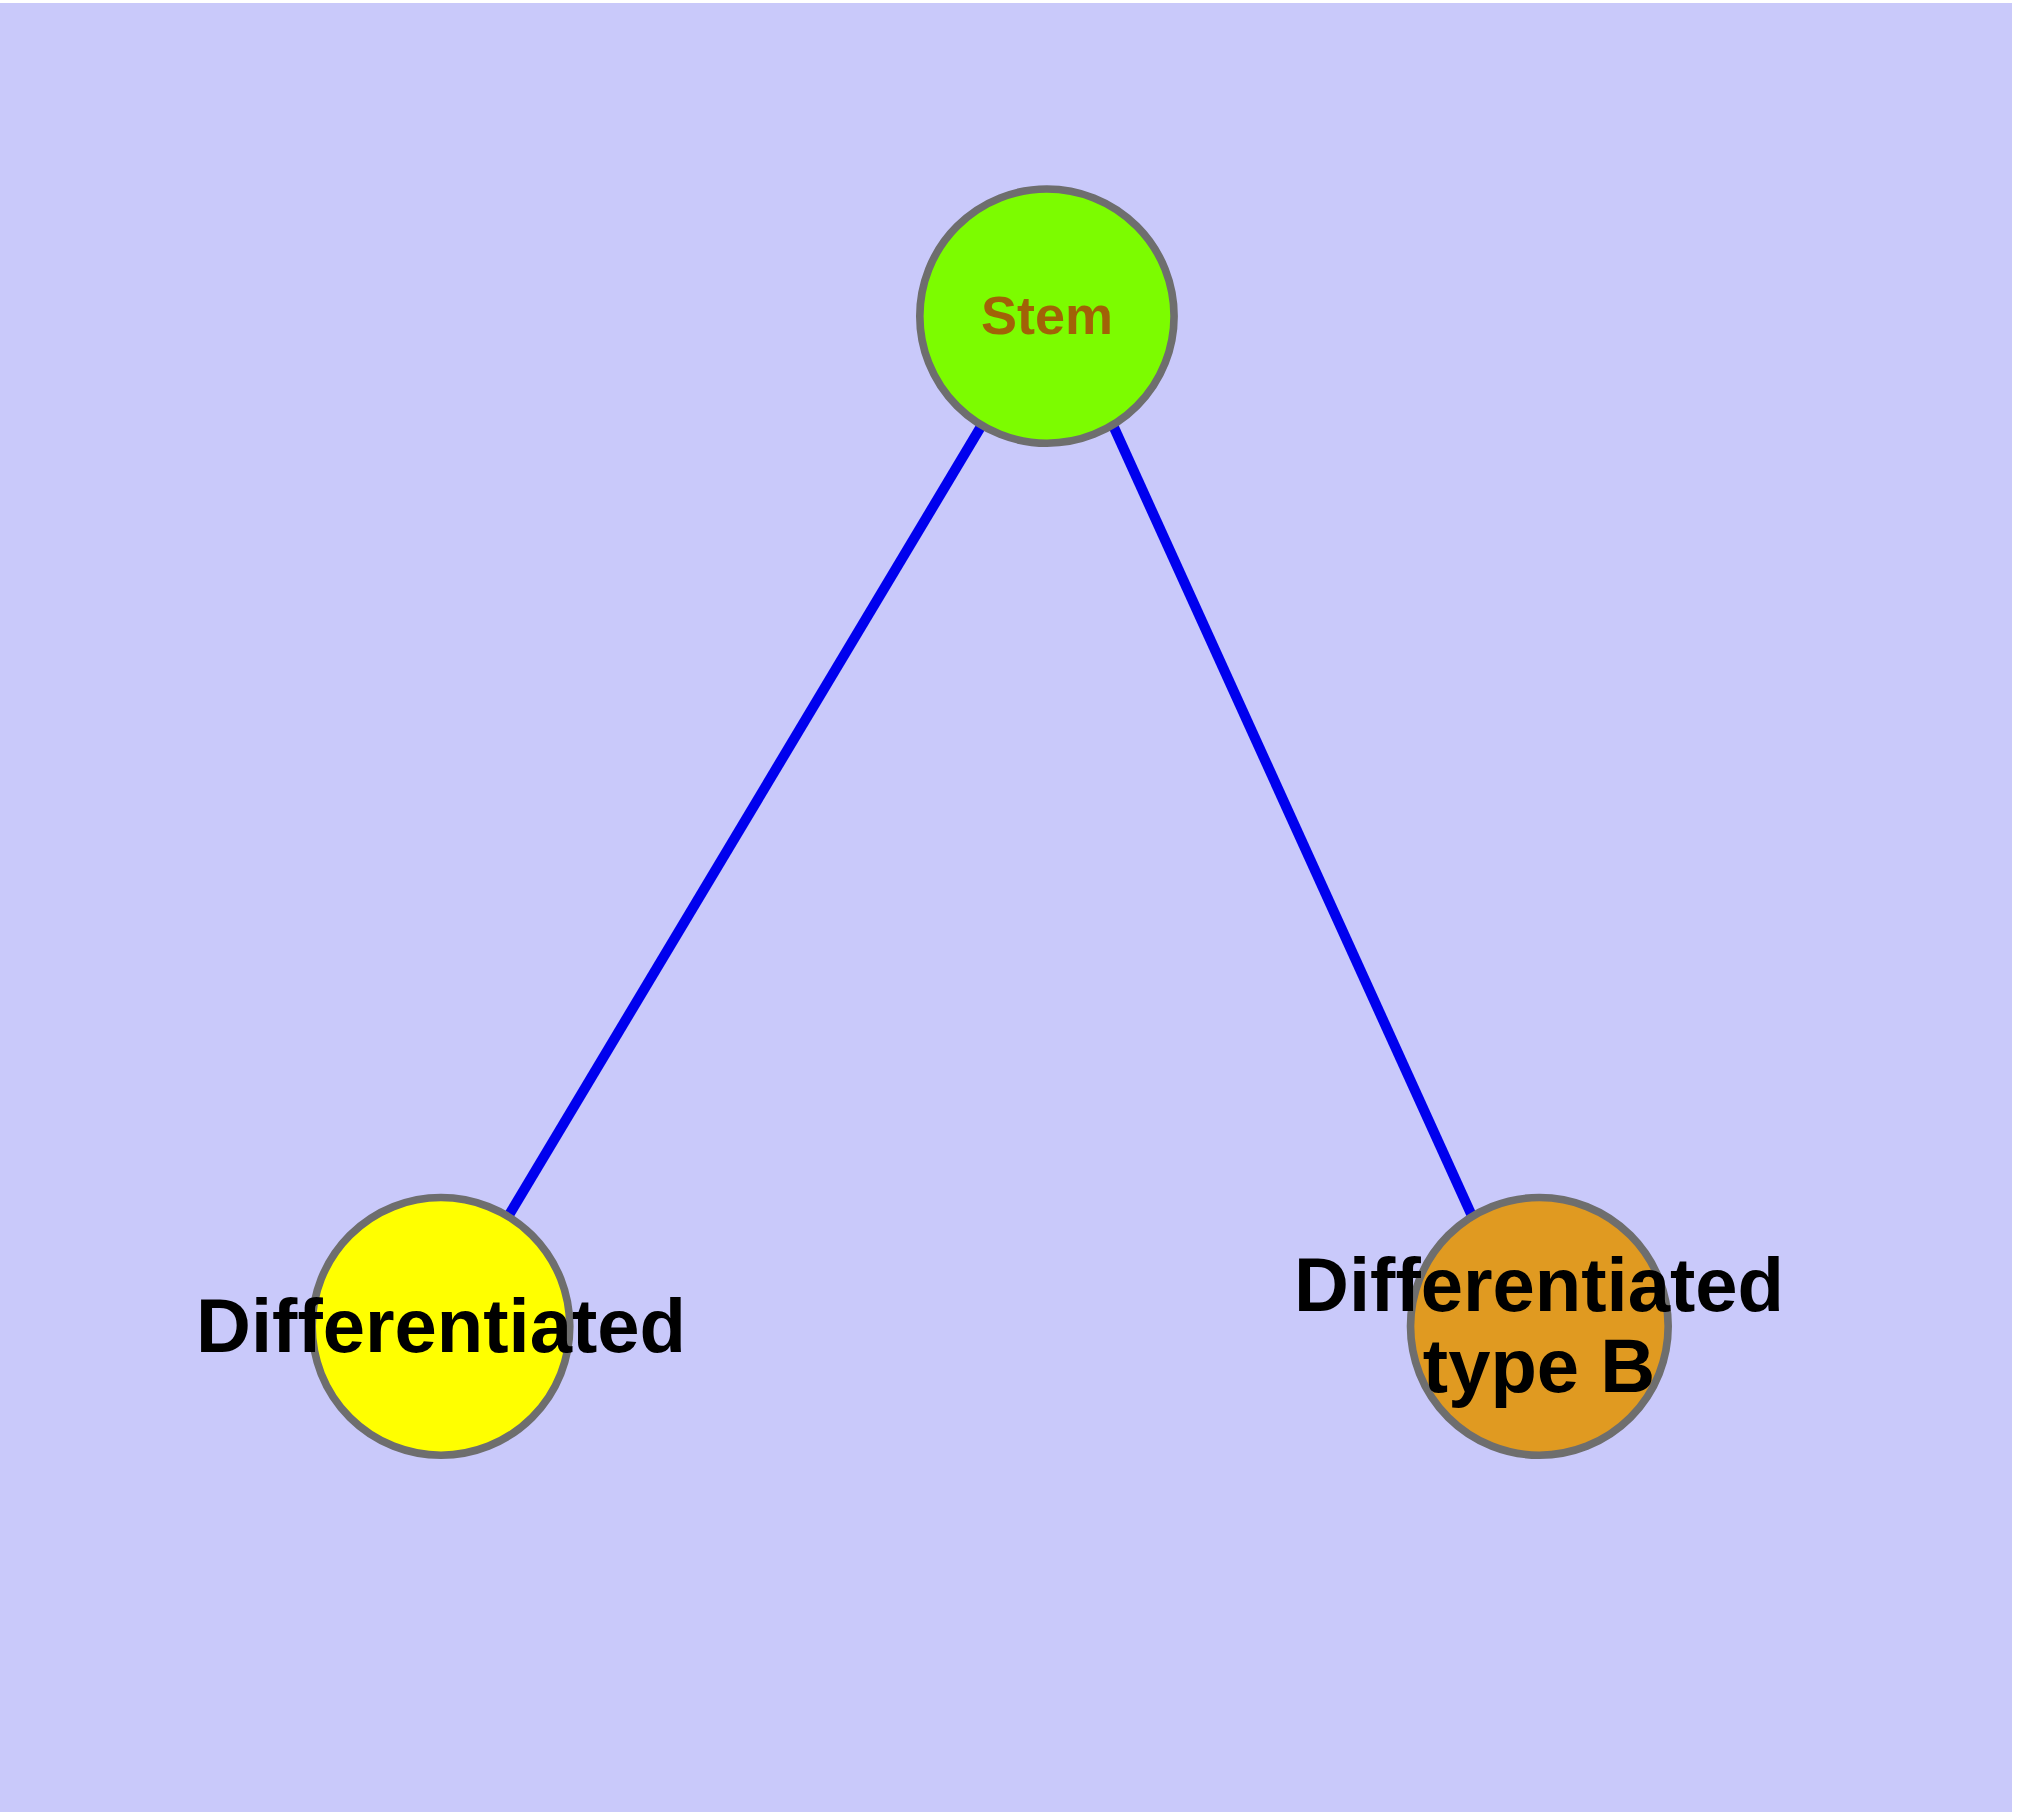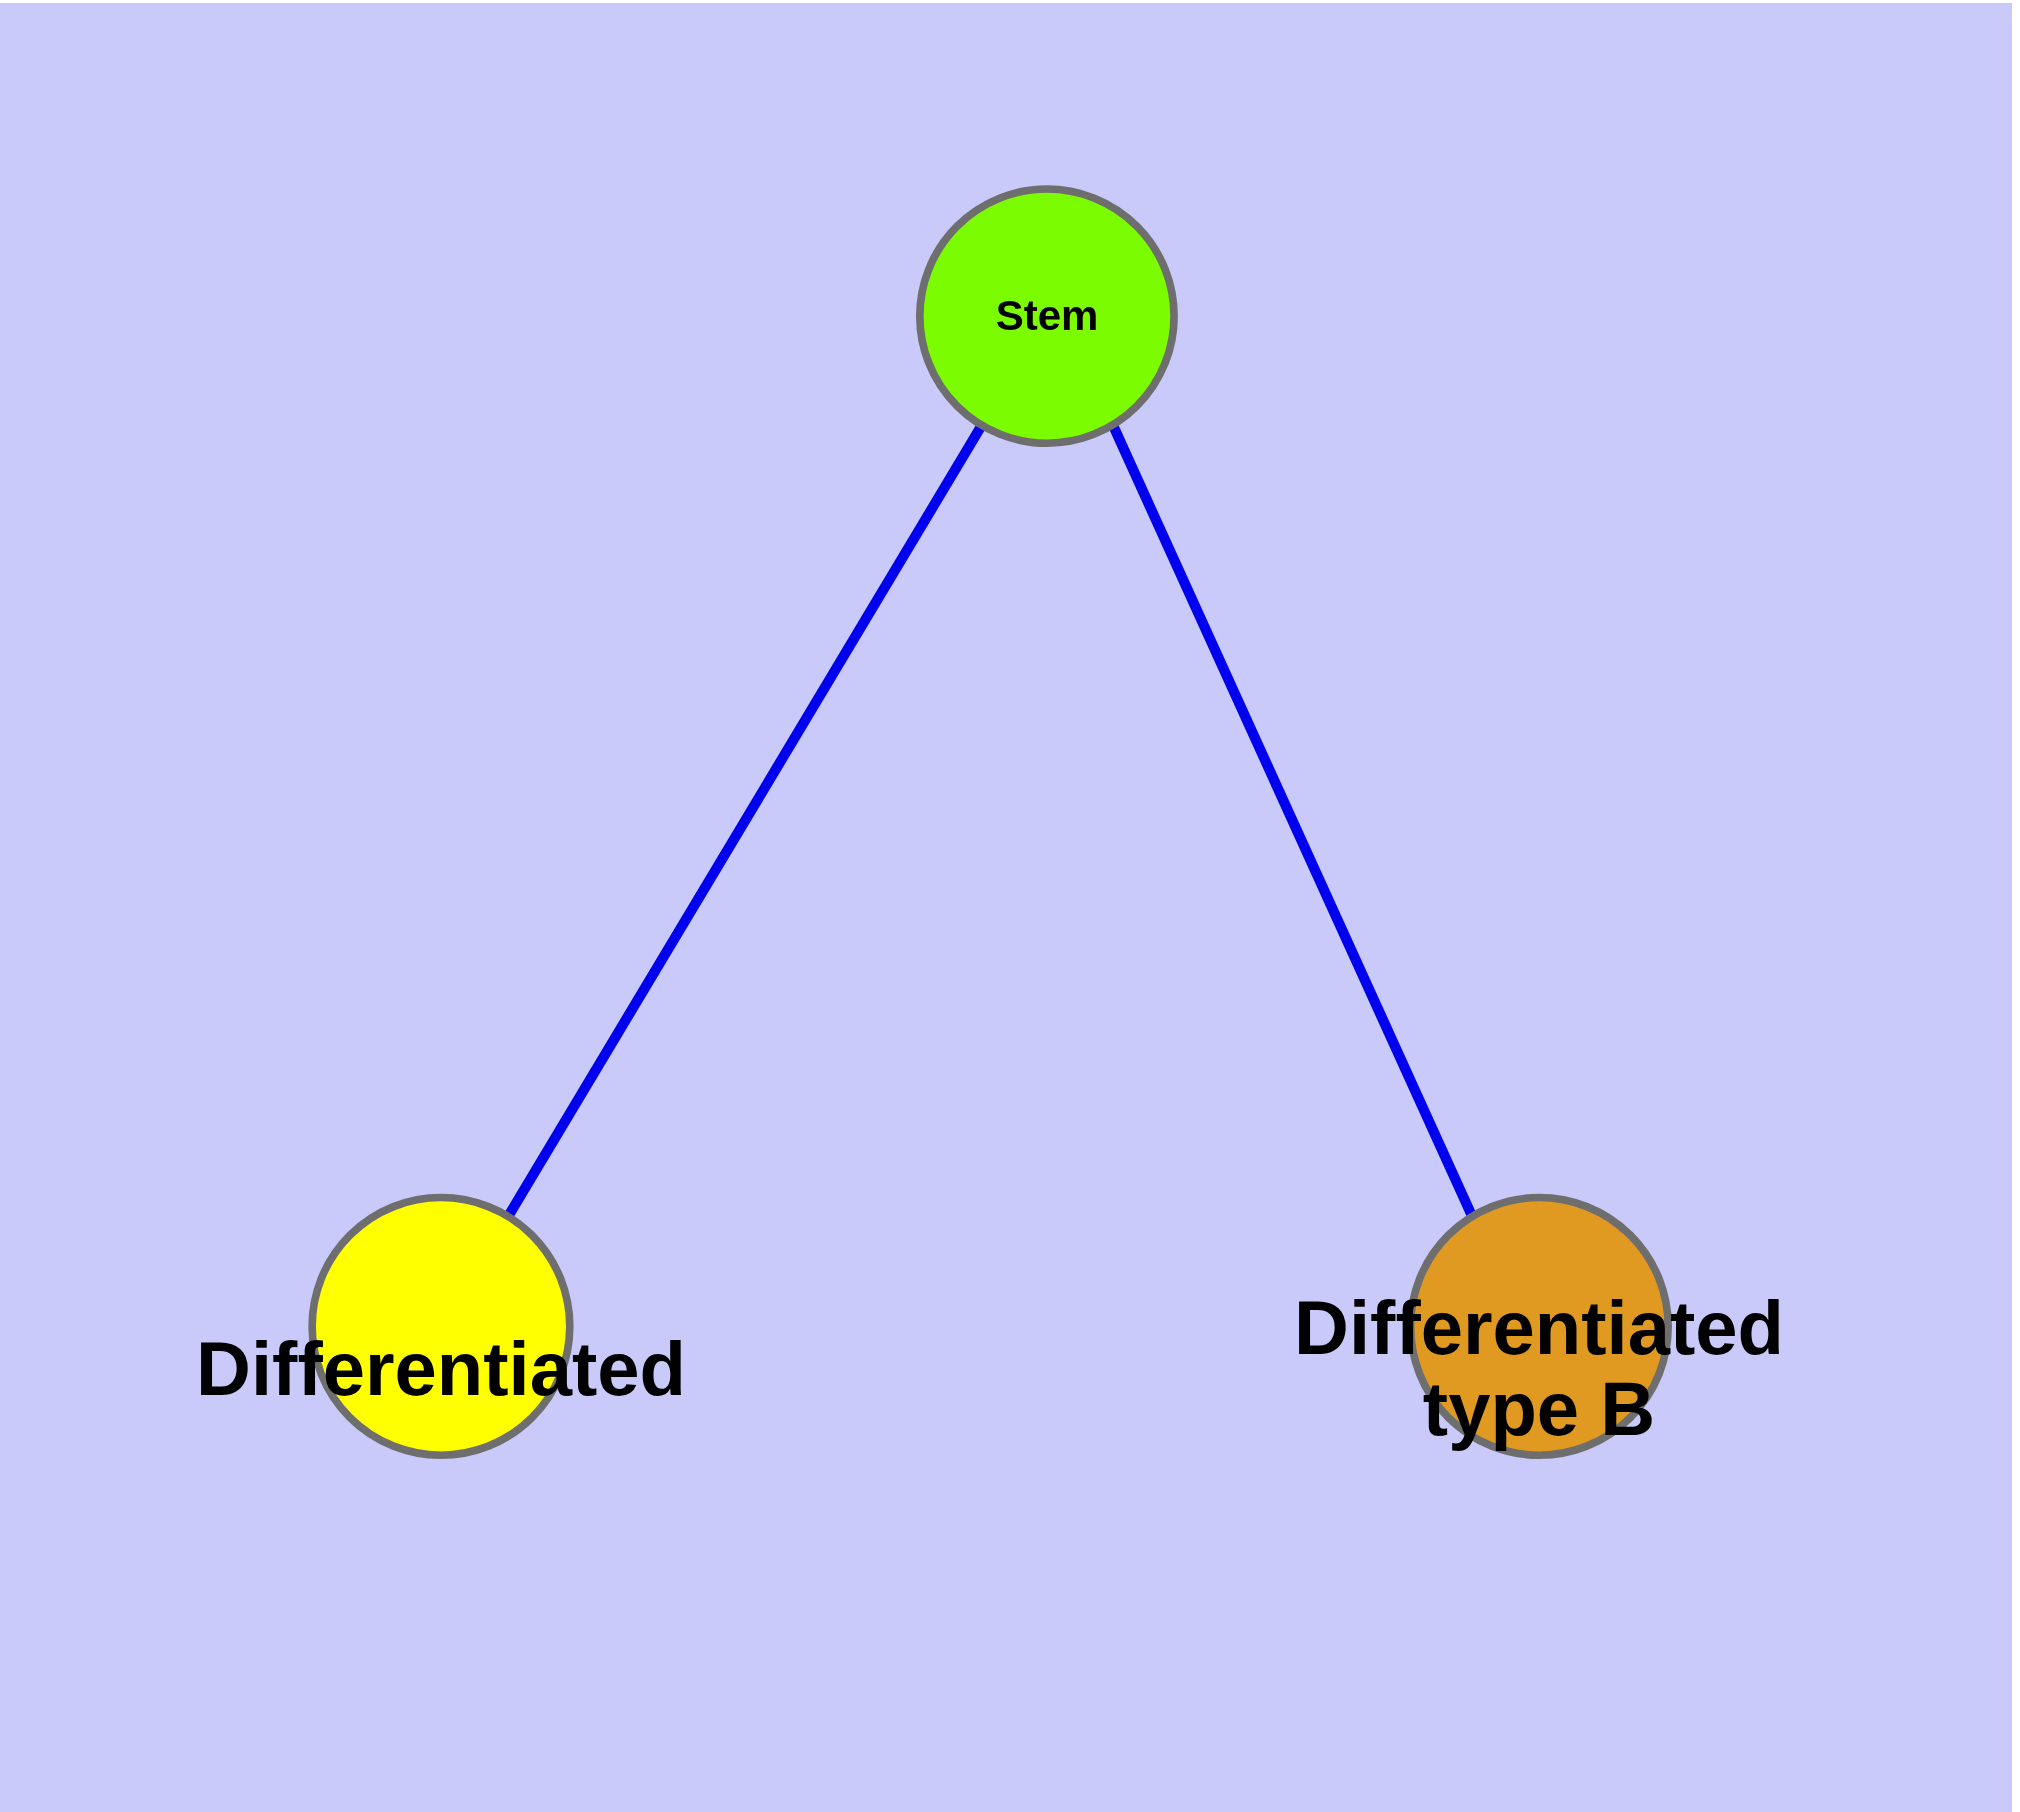--- a/index.html
+++ b/index.html
@@ -44,21 +44,20 @@
     white-space: pre;
     line-height: 1.06;
     pointer-events: none;
     transform: translate(-50%, -50%);
   }
   .node-label.stem {
     font-size: 66px;
   }
   .node-label.leaf {
     font-size: 76px;
-    margin-top: 43px;
   }
 </style>
 </head>
 <body>
 
 <div id="canvas" style="width: 2021px; height: 1812px;">
 
   <div id="plot-area" style="background: rgb(201, 201, 250);"></div>
 
   <svg id="graph-svg" viewBox="0 0 2384 2138" xmlns="http://www.w3.org/2000/svg">
@@ -68,20 +67,20 @@
       <line id="edge-b" x1="1313" y1="502" x2="1738" y2="1438" stroke="#0000ee" stroke-width="12" stroke-linecap="butt"></line>
     </g>
 
     <g>
       <circle id="circle-stem" cx="1235" cy="373" r="150" fill="#7cfc00" stroke="#6e6e6e" stroke-width="9"></circle>
       <circle id="circle-diff-a" cx="520" cy="1565" r="152" fill="#ffff00" stroke="#6e6e6e" stroke-width="9"></circle>
       <circle id="circle-diff-b" cx="1816" cy="1565" r="152" fill="#e09a21" stroke="#6e6e6e" stroke-width="9"></circle>
     </g>
   </svg>
 
-  <div class="node-label stem" id="label-stem" style="left: 1047px; top: 316px; font-size: 42px; color: #000000;"><span>Stem</span></div>
+  <div class="node-label stem" id="label-stem" style="left: 1047px; top: 316px; font-size: 54px; color: #a16207;"><span>Stem</span></div>
 
   <div class="node-label leaf" id="label-diff-a" style="left: 441px; top: 1326px; font-size: 76px; color: rgb(0, 0, 0);"><span>Differentiated</span><br></div>
 
   <div class="node-label leaf" id="label-diff-b" style="left: 1539px; top: 1326px; font-size: 76px; color: rgb(0, 0, 0);"><span>Differentiated</span><br><span>type B</span></div>
 
 </div>
 
 
 </body></html>

